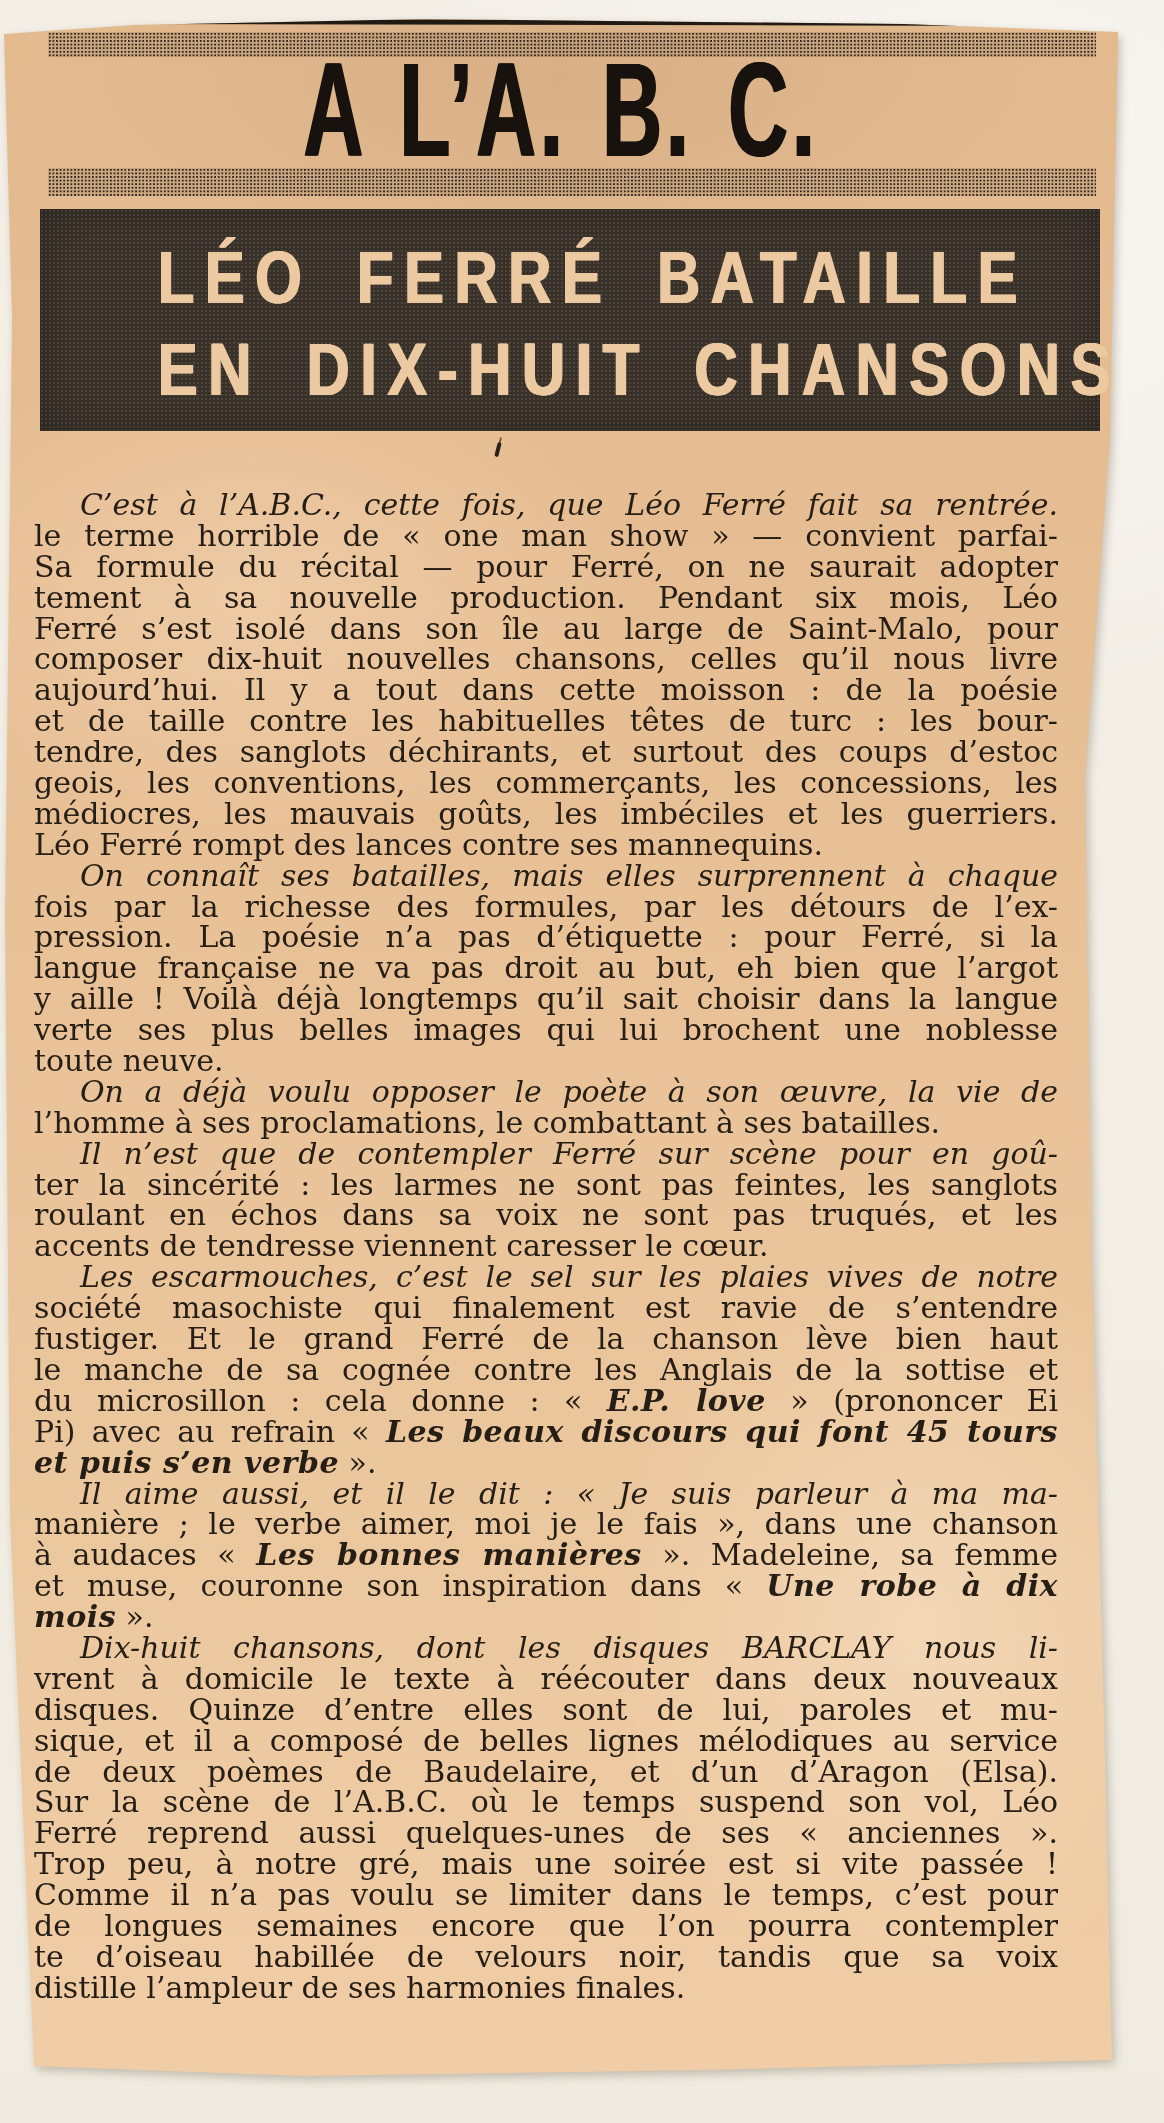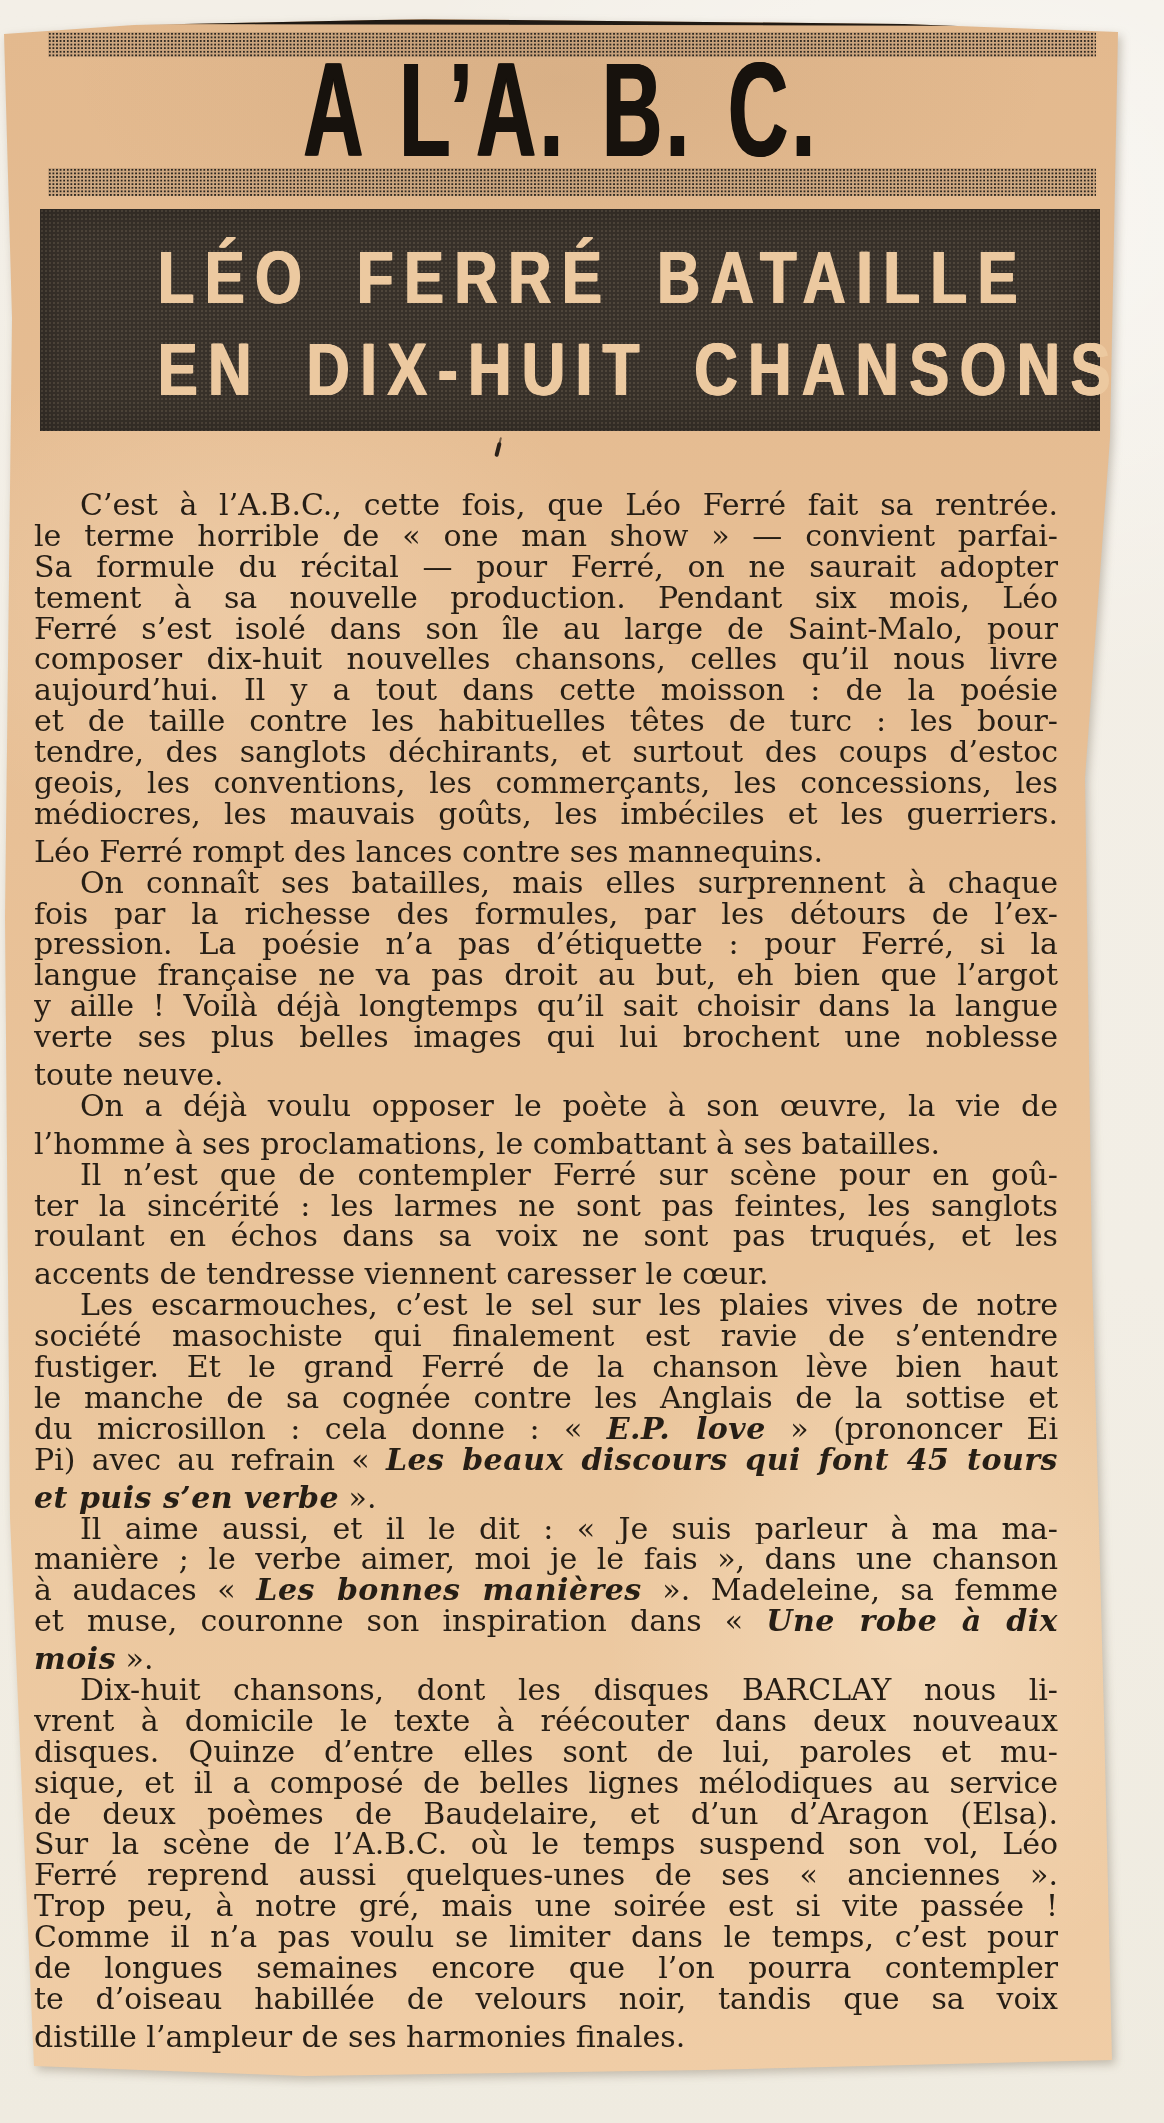--- a/index.html
+++ b/index.html
@@ -74,22 +74,22 @@
   .article{
     position:absolute;left:30px;top:472px;width:1024px;
     color:#261e15;font-size:30px;line-height:30.9px;
     text-rendering:optimizeLegibility;
   }
   .line{
     height:30.9px;overflow:hidden;
     text-align:justify;text-align-last:justify;
   }
   .line::after{content:"";display:inline-block;width:100%;height:0;}
-  .line.first{text-indent:46px;}
-  .line.last{text-align-last:left;margin-top:7px;}
+  .line.first{text-indent:46px;font-style:italic;}
+  .line.last{text-align-last:left;}
   .line.last::after{content:none;}
   .line b i, .line i{letter-spacing:0.5px;}
 </style>
 </head>
 <body>
 
 <div class="clip-shadow">
   <div class="clipping">
 
     <div class="torn-line"></div>

